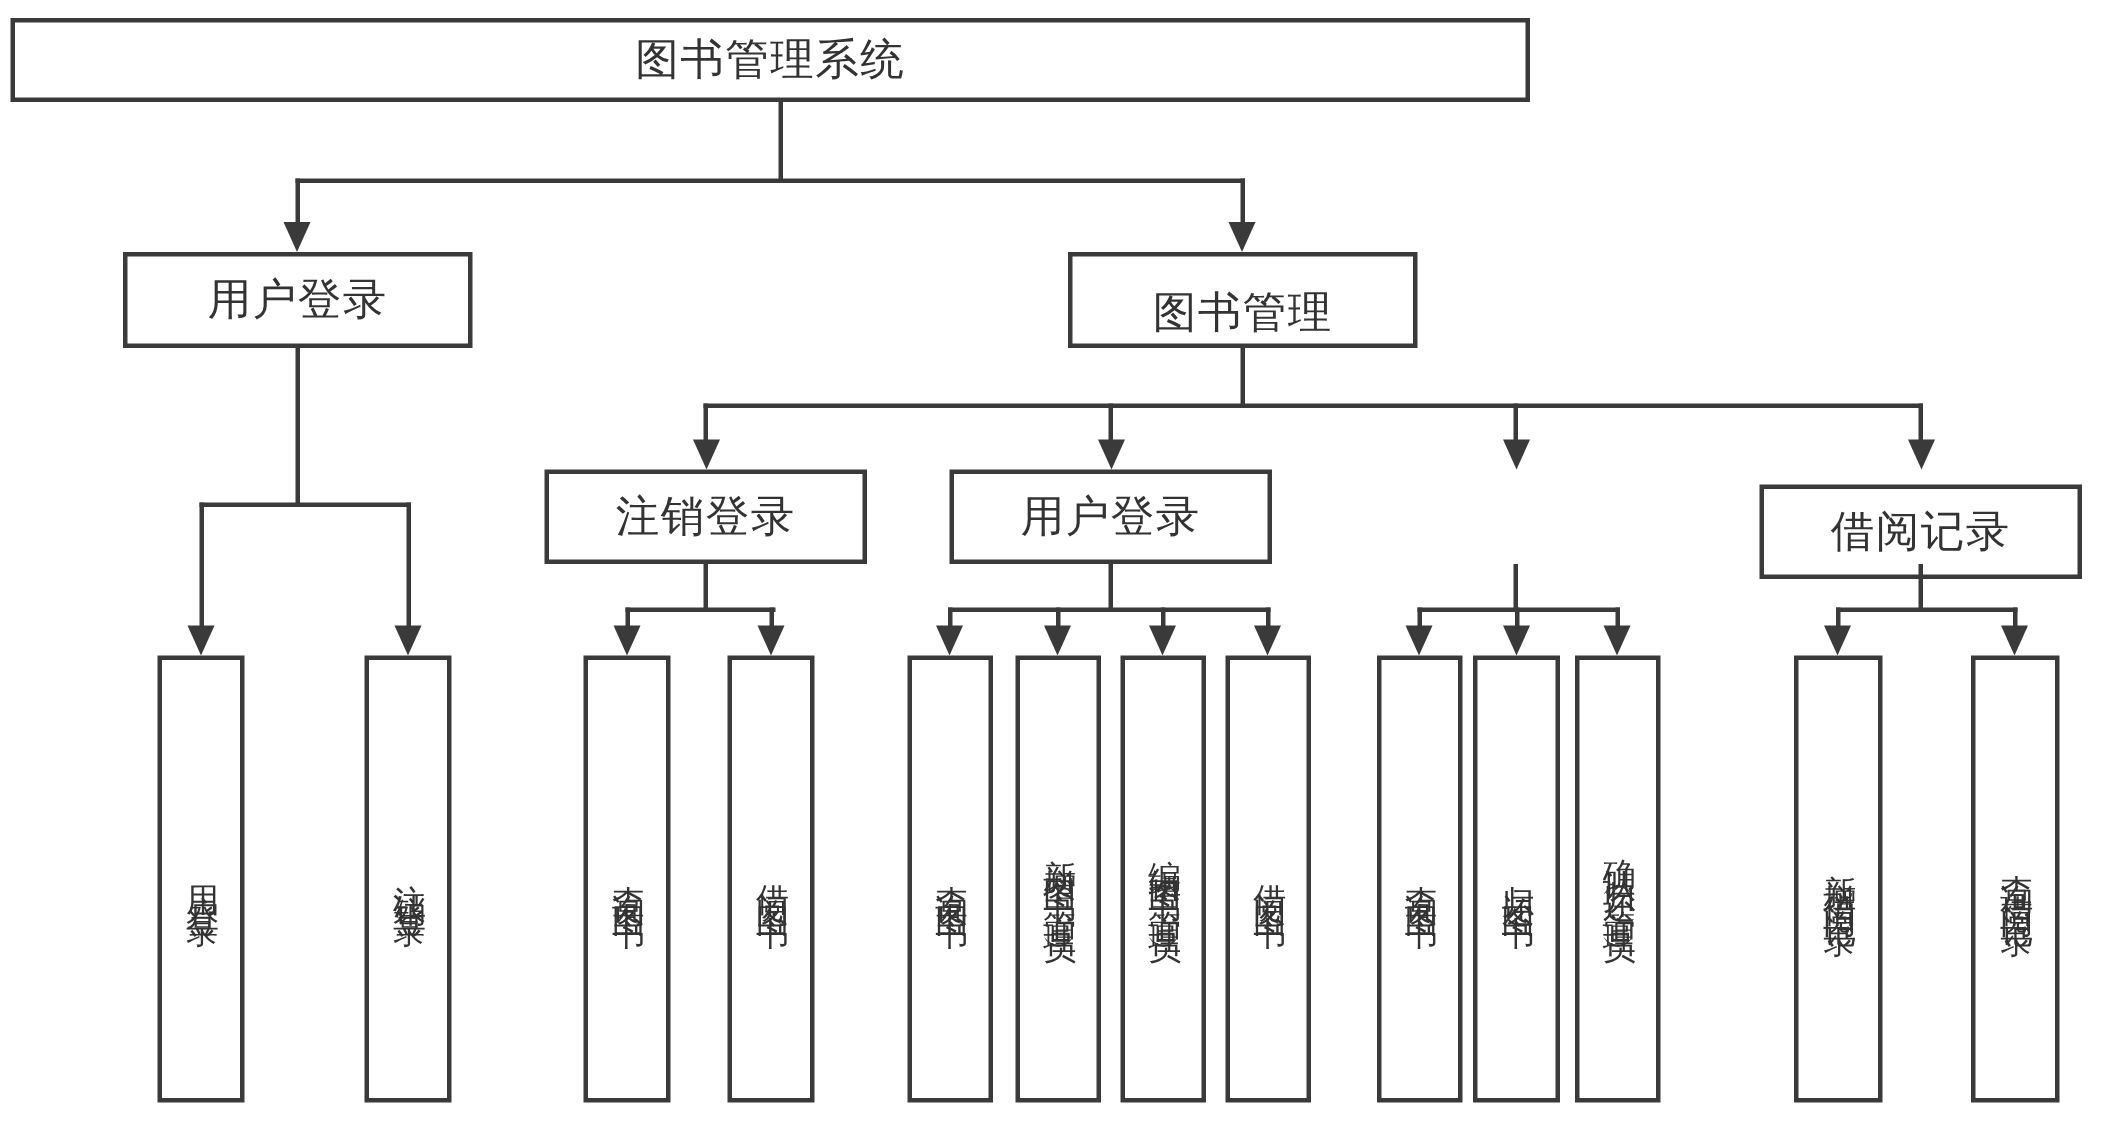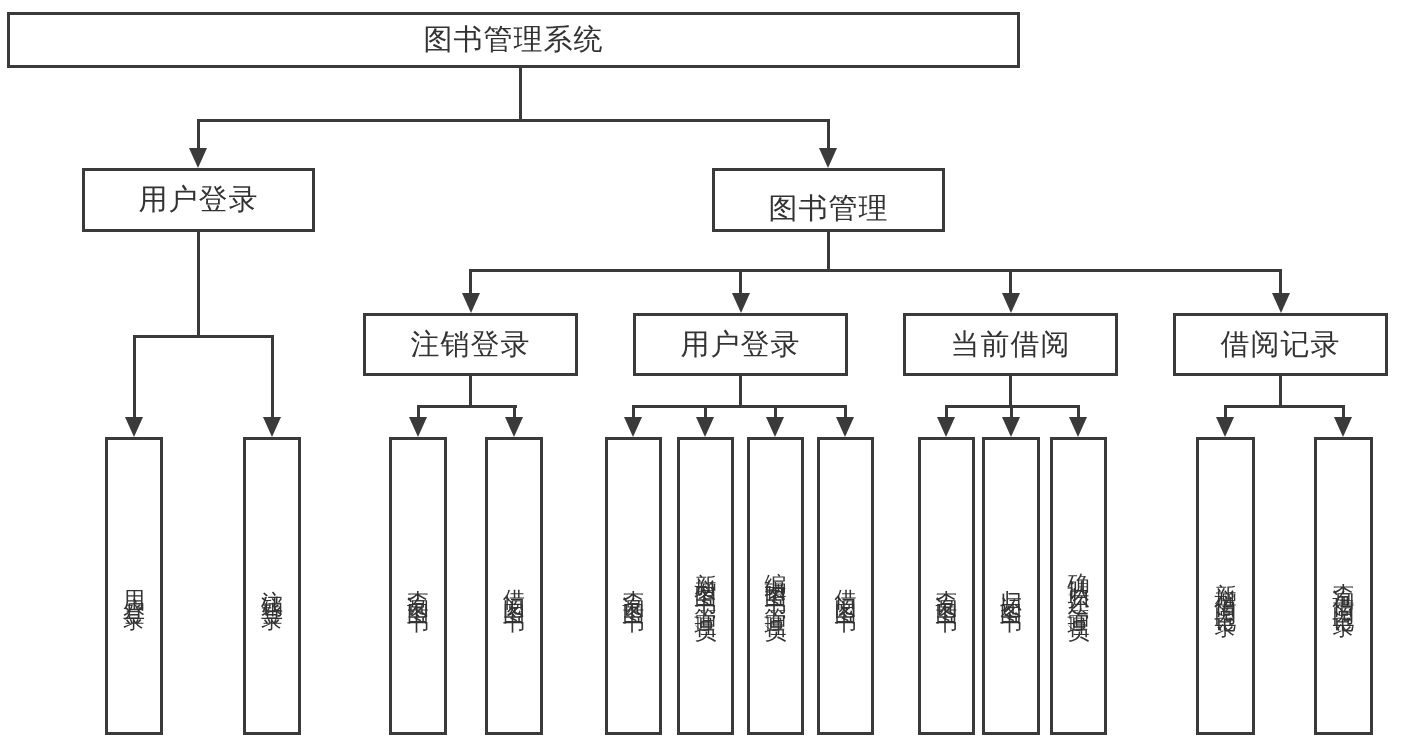--- a/index.html
+++ b/index.html
@@ -114,24 +114,21 @@
   <div class="arrow" style="left:125px; top:417px;"></div>
   <div class="line" style="left:271px; top:335px; width:3px; height:84px;"></div>
   <div class="arrow" style="left:263px; top:417px;"></div>
 
   <div class="box" style="left:363px; top:313px; width:215px; height:63px;">
     <span>注销登录</span>
   </div>
   <div class="box" style="left:633px; top:313px; width:215px; height:63px;">
     <span>用户登录</span>
   </div>
-  <div class="box" style="left:903px; top:313px; width:215px; height:63px;">
-    <span>当前借阅</span>
-  </div>
-  <div class="box" style="left:1173px; top:313px; width:215px; height:63px;">
+  <div class="box" style="left:1173px; top:323px; width:215px; height:63px;">
     <span>借阅记录</span>
   </div>
 
   <div class="line" style="left:469px; top:376px; width:3px; height:32px;"></div>
   <div class="line" style="left:417px; top:405px; width:100px; height:3px;"></div>
   <div class="line" style="left:417px; top:405px; width:3px; height:14px;"></div>
   <div class="arrow" style="left:409px; top:417px;"></div>
   <div class="line" style="left:513px; top:405px; width:3px; height:14px;"></div>
   <div class="arrow" style="left:505px; top:417px;"></div>
 

